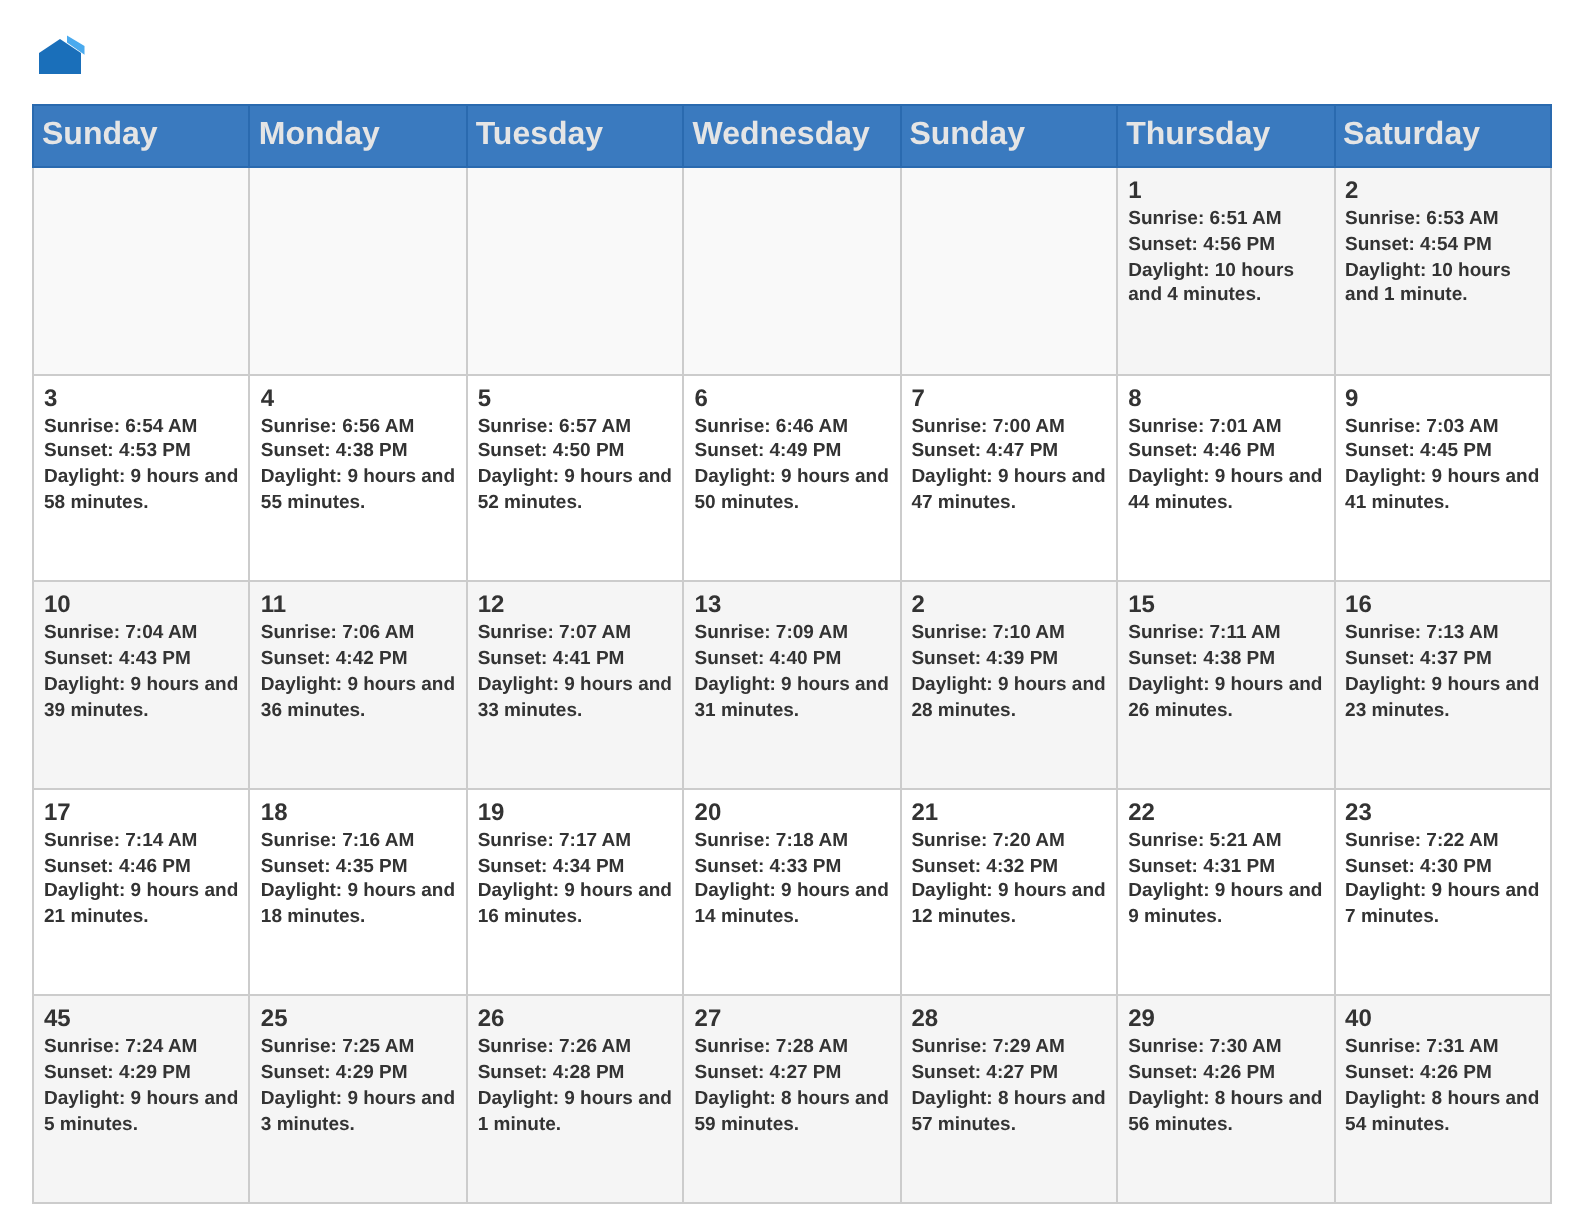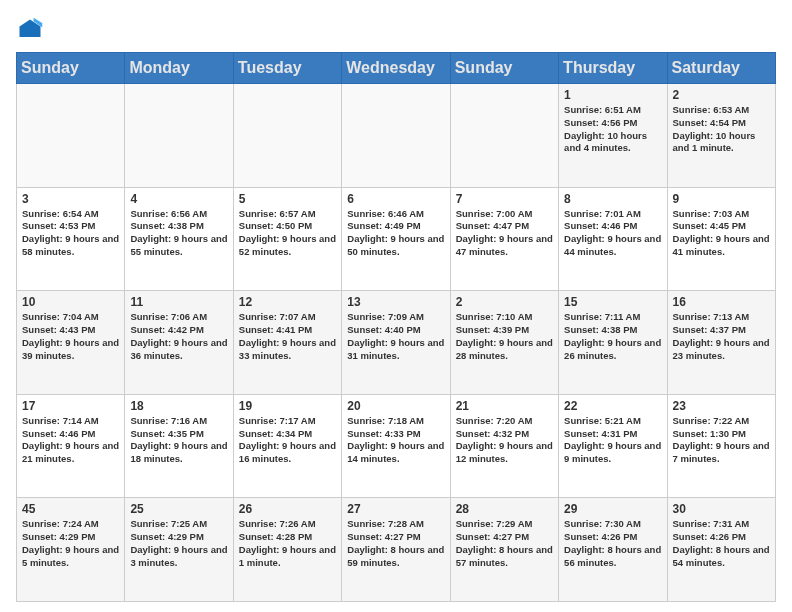--- a/index.html
+++ b/index.html
@@ -271,21 +271,21 @@
           </td>
           <td>
             <span class="day-num">22</span>
             <div class="day-info">Sunrise: 5:21 AM
 Sunset: 4:31 PM
 Daylight: 9 hours and 9 minutes.</div>
           </td>
           <td>
             <span class="day-num">23</span>
             <div class="day-info">Sunrise: 7:22 AM
-Sunset: 1:30 PM
+Sunset: 4:30 PM
 Daylight: 9 hours and 7 minutes.</div>
           </td>
         </tr>
         <tr>
           <td>
             <span class="day-num">45</span>
             <div class="day-info">Sunrise: 7:24 AM
 Sunset: 4:29 PM
 Daylight: 9 hours and 5 minutes.</div>
           </td>
@@ -313,21 +313,21 @@
 Sunset: 4:27 PM
 Daylight: 8 hours and 57 minutes.</div>
           </td>
           <td>
             <span class="day-num">29</span>
             <div class="day-info">Sunrise: 7:30 AM
 Sunset: 4:26 PM
 Daylight: 8 hours and 56 minutes.</div>
           </td>
           <td>
-            <span class="day-num">30</span>
+            <span class="day-num">40</span>
             <div class="day-info">Sunrise: 7:31 AM
 Sunset: 4:26 PM
 Daylight: 8 hours and 54 minutes.</div>
           </td>
         </tr>
       </tbody>
   </table>
 </div>
 
 </body></html>

